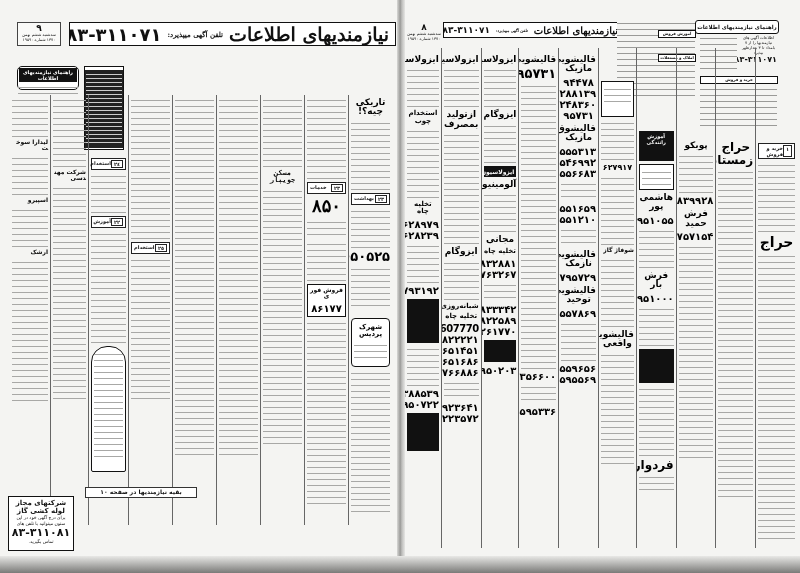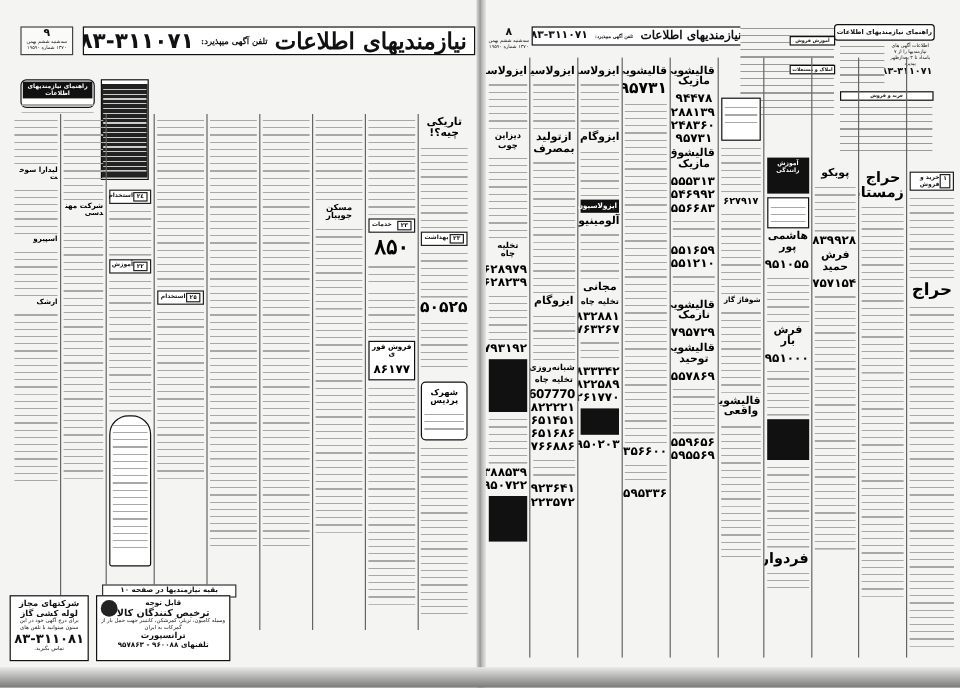--- a/index.html
+++ b/index.html
@@ -100,21 +100,21 @@
         <div class="fill"></div>
         <div class="boxad">
           <div class="ad"><span class="t">فروش فوری</span></div>
           <div class="num m">۸۶۱۷۷</div>
         </div>
         <div class="fill t"></div>
         <div class="fill t"></div>
         <div class="fill"></div>
       </div>
 
-      <div class="col" style="width:44px;">
+      <div class="col" style="width:44px;font-family:Liberation Mono, monospace;">
         <div class="fill t"></div>
         <div class="bigad m" style="font-size:7px;">مسکن جویبار</div>
         <div class="fill t"></div>
         <div class="fill t"></div>
         <div class="fill t"></div>
         <div class="fill"></div>
       </div>
 
       <div class="col" style="width:44px;">
         <div class="fill t"></div>
@@ -184,28 +184,20 @@
     <div class="box-abs" style="left:85px;top:487px;width:110px;height:9px;font-size:6px;font-weight:bold;border:1px solid #333;">بقیه نیازمندیها در صفحه ۱۰</div>
 
     <div class="box-abs" style="left:8px;top:496px;width:66px;height:55px;padding:2px;box-sizing:border-box;">
       <div style="font-weight:bold;font-size:7px;">شرکتهای مجاز</div>
       <div style="font-weight:bold;font-size:7px;">لوله کشی گاز</div>
       <div style="font-size:4.5px;line-height:6px;">برای درج آگهی خود در این ستون میتوانید با تلفن های</div>
       <div style="font-weight:bold;font-size:11px;line-height:12px;">۸۳-۳۱۱۰۸۱</div>
       <div style="font-size:4.5px;">تماس بگیرید.</div>
     </div>
 
-    <div class="box-abs" style="left:80px;top:496px;width:112px;height:55px;padding:2px;box-sizing:border-box;">
-      <div style="position:absolute;left:3px;top:3px;width:14px;height:14px;border-radius:50%;background:#222;"></div>
-      <div style="font-weight:bold;font-size:6px;">قابل توجه</div>
-      <div style="font-weight:bold;font-size:8px;">ترخیص کنندگان کالا</div>
-      <div style="font-size:4.5px;line-height:5.5px;">وسیله کامیون، تریلر، کمرشکن، کانتینر جهت حمل بار از گمرکات به ایران</div>
-      <div style="font-weight:bold;font-size:7px;">ترانسپورت</div>
-      <div style="font-weight:bold;font-size:6px;">تلفنهای ۹۶۰۰۸۸ - ۹۵۷۸۶۳</div>
-    </div>
   </div>
 
   <div class="gutter"></div>
 
   <div class="page right">
 
     <div class="pg-num" style="left:0px;top:22px;width:36px;height:18px;border:none;background:transparent;">
       <span class="n">٨</span>
       <span class="d">سه‌شنبه ششم بهمن ۱۳۷۰ شماره ۱۹۵۹۰</span>
     </div>
@@ -365,21 +357,21 @@
         <div class="num m">۶۵۱۶۸۶</div>
         <div class="num m">۷۶۶۸۸۶</div>
         <div class="fill s"></div>
         <div class="num m">۹۲۳۶۴۱</div>
         <div class="num m">۲۲۳۵۷۲</div>
       </div>
 
       <div class="col" style="width:36px;padding-top:4px;">
         <div class="bigad m">ایزولاسیت</div>
         <div class="fill"></div>
-        <div class="bigad m" style="font-size:7px;">دیزاین چوب</div>
+        <div class="bigad m" style="font-size:7px;">استخدام چوب</div>
         <div class="fill t"></div>
         <div class="bigad m" style="font-size:7px;">تخلیه چاه</div>
         <div class="num m">۶۲۸۹۷۹</div>
         <div class="num m">۶۲۸۲۳۹</div>
         <div class="fill"></div>
         <div class="num m">۷۹۳۱۹۲</div>
         <div class="inv" style="height:40px;"></div>
         <div class="fill"></div>
         <div class="num m">۳۸۸۵۳۹</div>
         <div class="num m">۹۵۰۷۲۲</div>

